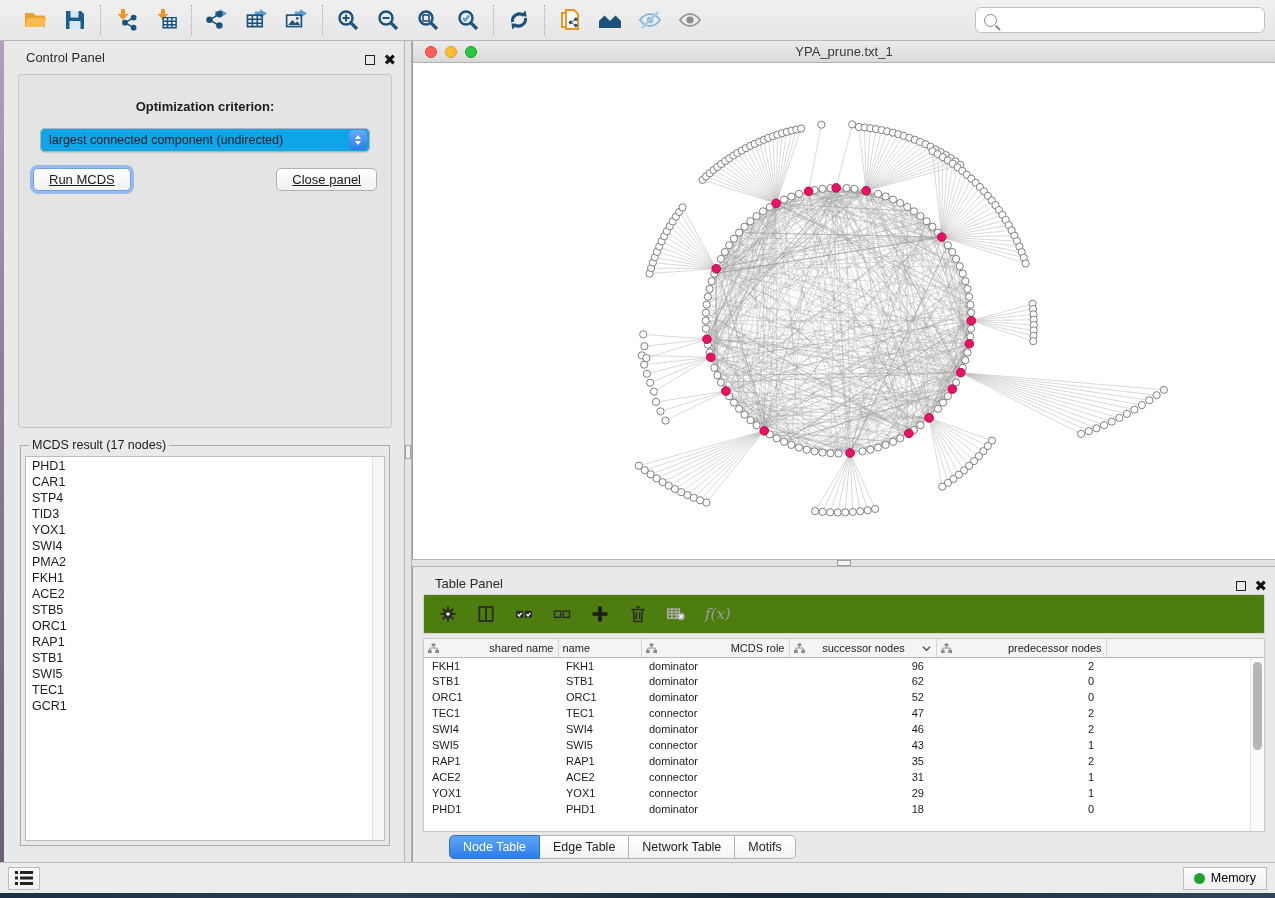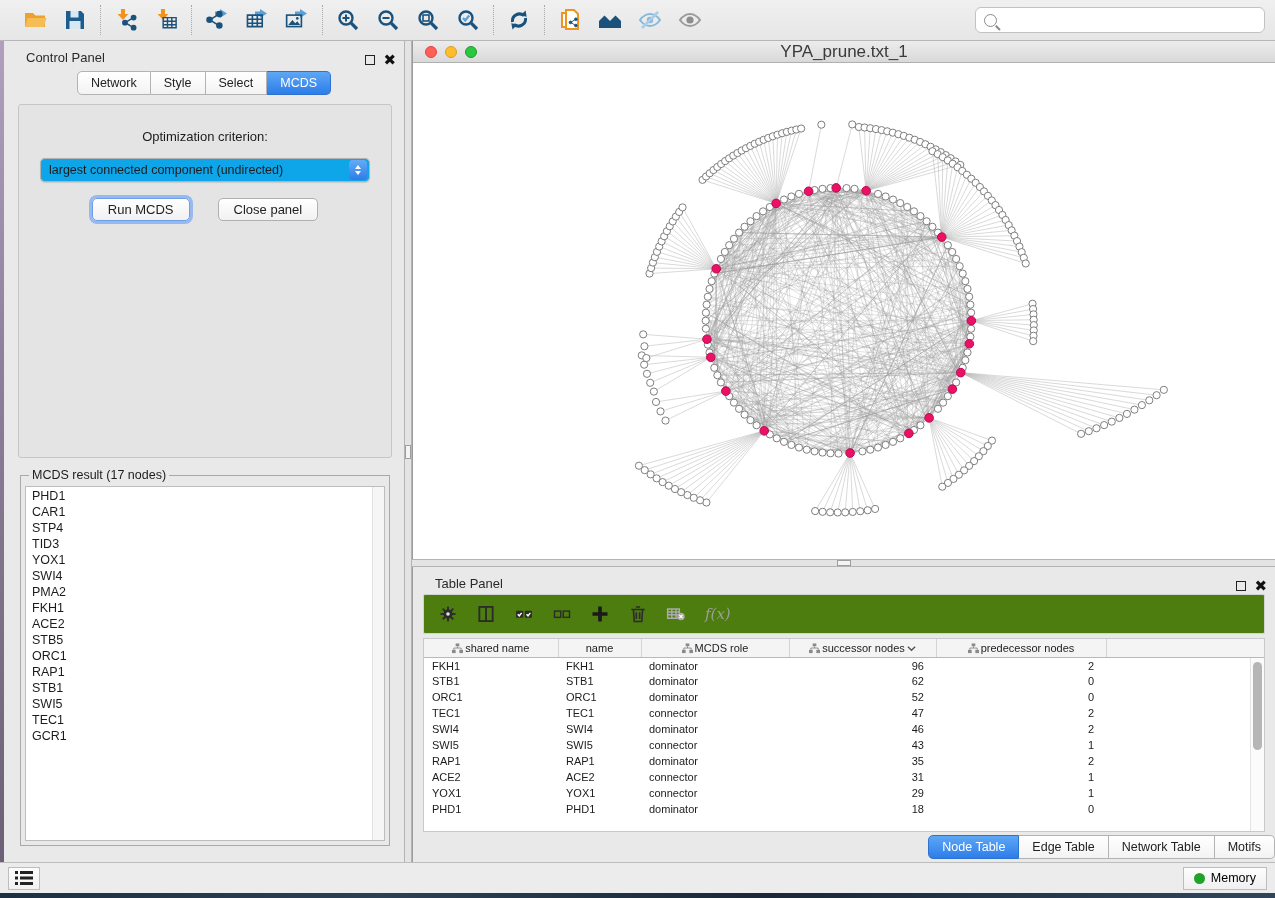--- a/index.html
+++ b/index.html
@@ -36,31 +36,31 @@
   .close-btn { font-weight:bold; font-size:15px; line-height:10px; color:#111; }
   .tabs-row { display:flex; justify-content:center; margin-top:6px; }
   .seg { display:inline-flex; }
   .seg-tab { padding:4px 13px; font-size:12.5px; background:linear-gradient(#ffffff,#f3f3f3);
     border:1px solid #b3b3b3; border-left-width:0; color:#222; }
   .seg-tab:first-child { border-left-width:1px; border-radius:5px 0 0 5px; }
   .seg-tab:last-child { border-radius:0 5px 5px 0; }
   .seg-tab.selected { background:linear-gradient(#5ea7f5,#2d7de9); color:#fff; border-color:#2f71cf; }
   .tab-content { margin:9px 12px 0 14px; height:354px; background:#e4e4e4; border:1px solid #c6c6c6;
     border-radius:3px; padding:18px 14px; }
-  .crit-label { text-align:center; font-size:13px; margin-top:6px; }
+  .crit-label { text-align:center; font-size:13px; margin-top:6px;font-weight:bold; }
   .dropdown { margin:14px auto 0; width:330px; height:24px; background:#0ea5e9; border:1px solid #b3b3b3;
     border-radius:5px; display:flex; align-items:center; position:relative; box-shadow:0 .5px 1px rgba(0,0,0,.12); }
   .dropdown .dd-text { flex:1; padding:0 8px; font-size:12.5px; white-space:nowrap; overflow:hidden; }
   .dd-stepper { width:18px; height:20px; margin-right:2px; border-radius:4px;
     background:linear-gradient(#64abf7,#2d7de9); display:flex; flex-direction:column; align-items:center;
     justify-content:center; gap:2px; }
   .dd-stepper span { width:0; height:0; border-left:3.5px solid transparent; border-right:3.5px solid transparent; }
   .dd-up { border-bottom:4.5px solid #fff; }
   .dd-down { border-top:4.5px solid #fff; }
-  .btn-row { display:flex; justify-content:center; gap:28px; margin-top:16px; }
+  .btn-row { display:flex; justify-content:space-between; gap:28px; margin-top:16px;text-decoration:underline; }
   .mac-btn { background:linear-gradient(#ffffff,#f1f1f1); border:1px solid #b0b0b0; border-radius:5px;
     padding:3px 15px; font-size:13px; color:#222; }
   .mac-btn.focused { box-shadow:0 0 0 3px rgba(90,150,250,.55); border-color:#6d9ee8; }
 
   .mcds-fieldset { margin:10px 14px 16px 16px; flex:1; min-height:0; border:1px solid #a9a9a9;
     padding:4px; display:flex; }
   .mcds-fieldset legend { font-size:12.5px; padding:0 3px; margin-left:4px; }
   .mcds-listbox { flex:1; background:#fff; border:1px solid #bdbdbd; position:relative; overflow:hidden; }
   .mcds-list { padding:1px 6px; }
   .mcds-item { font-size:12.5px; line-height:16px; }
@@ -78,46 +78,46 @@
   
   .right-col { flex:1; display:flex; flex-direction:column; min-width:0; min-height:0; }
   .network-window { flex:0 0 517px; display:flex; flex-direction:column; border-left:1px solid #9c9c9c; }
   .net-titlebar { height:22px; background:linear-gradient(#ececec,#d9d9d9); border-bottom:1px solid #b0b0b0;
     display:flex; align-items:center; position:relative; }
   .traffic { display:flex; gap:8px; padding-left:12px; }
   .light { width:12px; height:12px; border-radius:50%; }
   .light.red { background:#ff5f57; border:.5px solid #e0443e; }
   .light.yellow { background:#febc2e; border:.5px solid #d89f23; }
   .light.green { background:#28c840; border:.5px solid #1f9a31; }
-  .net-title { position:absolute; left:0; right:0; text-align:center; font-size:17px; color:#3a3a3a; }
+  .net-title { position:absolute; left:0; right:0; text-align:center; font-size:13px; color:#3a3a3a; }
   .net-canvas { flex:1; background:#fff; overflow:hidden; }
   .net-canvas svg { display:block; width:100%; height:100%; }
 
   
   .table-panel { flex:1; background:#e9e9e9; display:flex; flex-direction:column; min-height:0;
     border-left:1px solid #9c9c9c; }
   .tp-toolbar { height:40px; margin:3px 10px 0 10px; background:#4d7c0f; border:1px solid #d2d2d2;
     border-radius:2px; display:flex; align-items:center; gap:18px; padding:0 14px; flex:0 0 40px;}
   .tp-btn { border:none; background:transparent; display:flex; align-items:center; }
   .tp-btn svg { width:20px; height:20px; }
   .table-wrap { flex:1; margin:4px 10px 0 10px; background:#fff; border:1px solid #c9c9c9;
     position:relative; overflow:hidden; }
   table { border-collapse:collapse; table-layout:fixed; width:100%; }
   th { height:18px; background:#f4f4f4; border-bottom:1px solid #b9b9b9; border-right:1px solid #d4d4d4;
     font-weight:normal; font-size:11px; color:#222; }
-  th .th-inner { display:flex; align-items:center; justify-content:center; gap:2px; padding:0 4px; }
+  th .th-inner { display:flex; align-items:center; justify-content:space-between; gap:2px; padding:0 4px; }
   th svg.tree { width:11px; height:11px; flex:0 0 11px; }
   th svg.sortchev { width:9px; height:7px; }
   td { height:16px; font-size:11px; padding:0 8px; white-space:nowrap; overflow:hidden; }
   td.num { text-align:right; padding-right:12px; }
   .table-scrollbar { position:absolute; top:19px; right:0; bottom:0; width:14px; background:#fbfbfb;
     border-left:1px solid #e4e4e4; }
   .table-scrollbar .thumb { position:absolute; top:4px; left:2px; width:9px; height:88px; background:#b6b6b6;
     border-radius:5px; }
-  .tp-tabs { flex:0 0 30px; display:flex; justify-content:flex-end; align-items:center; }
+  .tp-tabs { flex:0 0 30px; display:flex; justify-content:flex-start; align-items:center;padding-left:36px; }
 
   
   .status-bar { flex:0 0 31px; background:#ececec; border-top:1px solid #bdbdbd; display:flex;
     align-items:center; padding:0 8px; }
   .list-btn { width:32px; height:23px; background:linear-gradient(#fdfdfd,#f0f0f0); border:1px solid #bdbdbd;
     display:flex; align-items:center; justify-content:center; }
   .memory-btn { margin-left:auto; height:23px; background:linear-gradient(#fdfdfd,#f0f0f0);
     border:1px solid #bdbdbd; display:flex; align-items:center; gap:6px; padding:0 10px; font-size:12.5px; }
   .mem-dot { width:11px; height:11px; border-radius:50%; background:#1fa32c; }
   .desktop-strip { height:5px; background:linear-gradient(90deg,#1d2f42,#2c4055 30%,#1a2838 60%,#30455c); }
@@ -291,28 +291,20 @@
   <div class="main">
     <div class="wallpaper-strip"></div>
 
     <div class="control-panel">
       <div class="panel-titlebar">
         <span class="panel-title">Control Panel</span>
         <span class="panel-winbtns">
           <span class="float-btn"></span>
           <span class="close-btn">✖</span>
         </span>
-      </div>
-      <div class="tabs-row">
-        <div class="seg" id="cp-tabs">
-            <div class="seg-tab">Network</div>
-            <div class="seg-tab">Style</div>
-            <div class="seg-tab">Select</div>
-            <div class="seg-tab selected">MCDS</div>
-          </div>
       </div>
       <div class="tab-content">
         <div class="crit-label">Optimization criterion:</div>
         <div class="dropdown">
           <span class="dd-text">largest connected component (undirected)</span>
           <span class="dd-stepper">
             <span class="dd-up"></span>
               <span class="dd-down"></span>
           </span>
         </div>

